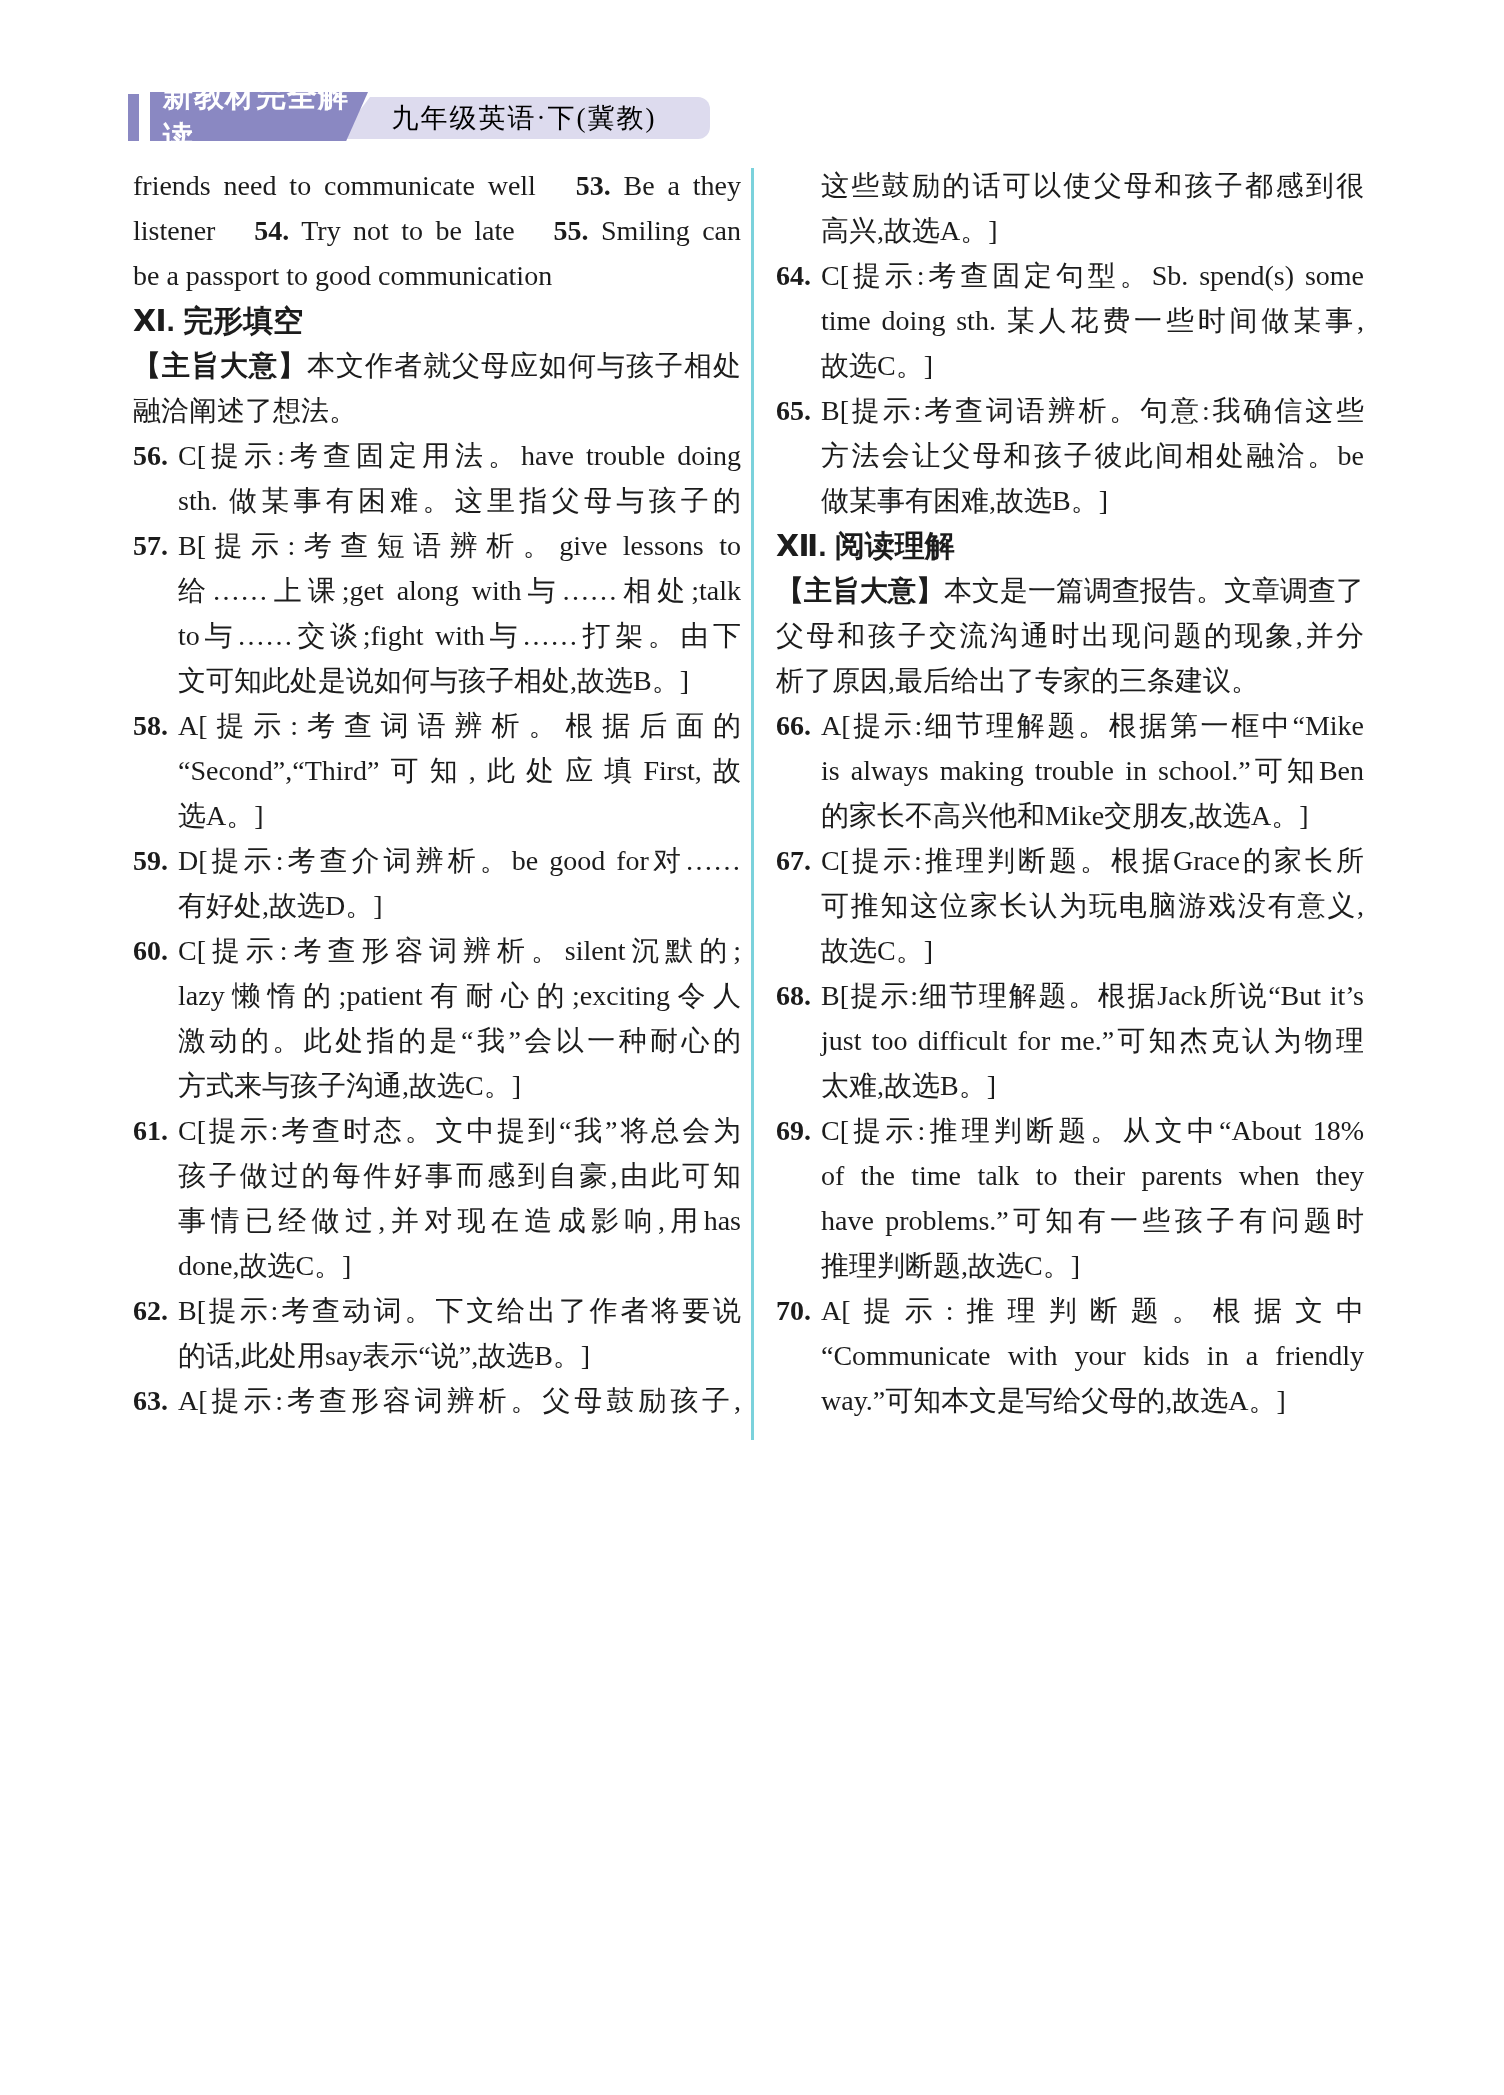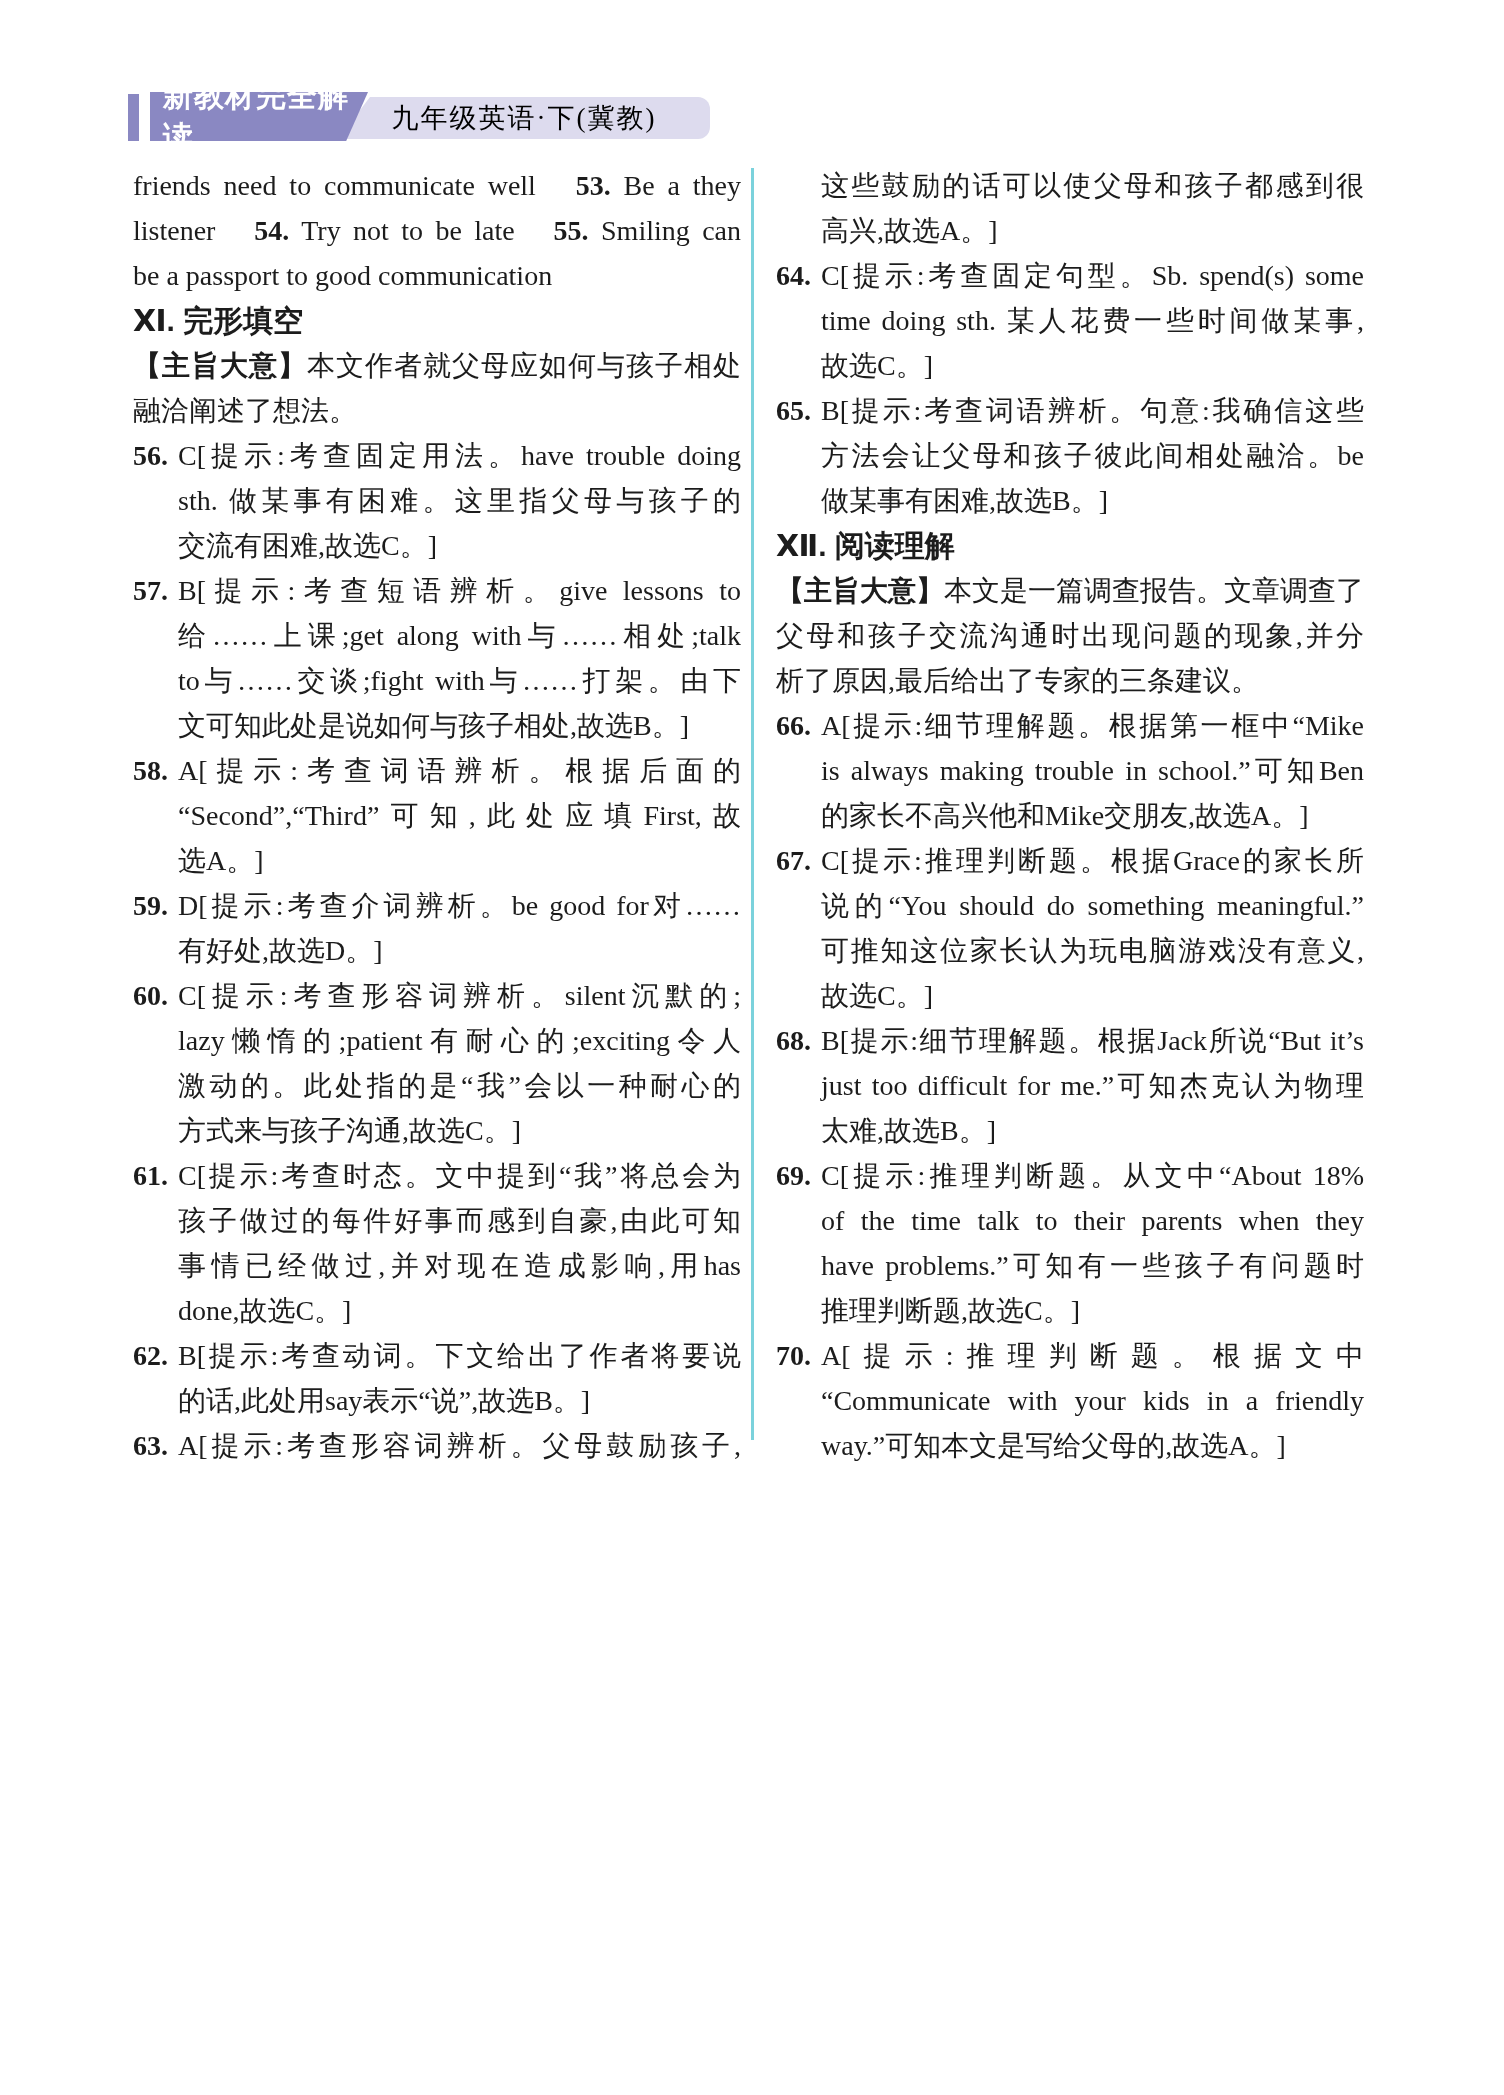--- a/index.html
+++ b/index.html
@@ -92,21 +92,20 @@
         <div class="block heading">
           <div class="line first end"><span>Ⅺ. 完形填空</span></div>
         </div>
         <div class="block summary">
           <div class="line first"><span class="b">【主旨大意】</span><span>本文作者就父母应如何与孩子相处</span></div>
           <div class="line end"><span>融洽阐述了想法。</span></div>
         </div>
         <div class="block item">
           <div class="line first"><span class="num">56.</span><span>C[提示:考查固定用法。have trouble doing</span></div>
           <div class="line"><span>sth. 做某事有困难。这里指父母与孩子的</span></div>
-          <div class="line end"><span>交流有困难,故选C。]</span></div>
         </div>
         <div class="block item">
           <div class="line first"><span class="num">57.</span><span>B[提示:考查短语辨析。give lessons to</span></div>
           <div class="line"><span>给……上课;get along with与……相处;talk</span></div>
           <div class="line"><span>to与……交谈;fight with与……打架。由下</span></div>
           <div class="line end"><span>文可知此处是说如何与孩子相处,故选B。]</span></div>
         </div>
         <div class="block item">
           <div class="line first"><span class="num">58.</span><span>A[提示:考查词语辨析。根据后面的</span></div>
           <div class="line"><span>“Second”,“Third”可知,此处应填First,故</span></div>
@@ -159,21 +158,20 @@
           <div class="line"><span>父母和孩子交流沟通时出现问题的现象,并分</span></div>
           <div class="line end"><span>析了原因,最后给出了专家的三条建议。</span></div>
         </div>
         <div class="block item">
           <div class="line first"><span class="num">66.</span><span>A[提示:细节理解题。根据第一框中“Mike</span></div>
           <div class="line"><span>is always making trouble in school.”可知Ben</span></div>
           <div class="line end"><span>的家长不高兴他和Mike交朋友,故选A。]</span></div>
         </div>
         <div class="block item">
           <div class="line first"><span class="num">67.</span><span>C[提示:推理判断题。根据Grace的家长所</span></div>
-          <div class="line"><span>说的“You should do something meaningful.”</span></div>
           <div class="line"><span>可推知这位家长认为玩电脑游戏没有意义,</span></div>
           <div class="line end"><span>故选C。]</span></div>
         </div>
         <div class="block item">
           <div class="line first"><span class="num">68.</span><span>B[提示:细节理解题。根据Jack所说“But it’s</span></div>
           <div class="line"><span>just too difficult for me.”可知杰克认为物理</span></div>
           <div class="line end"><span>太难,故选B。]</span></div>
         </div>
         <div class="block item">
           <div class="line first"><span class="num">69.</span><span>C[提示:推理判断题。从文中“About 18%</span></div>

